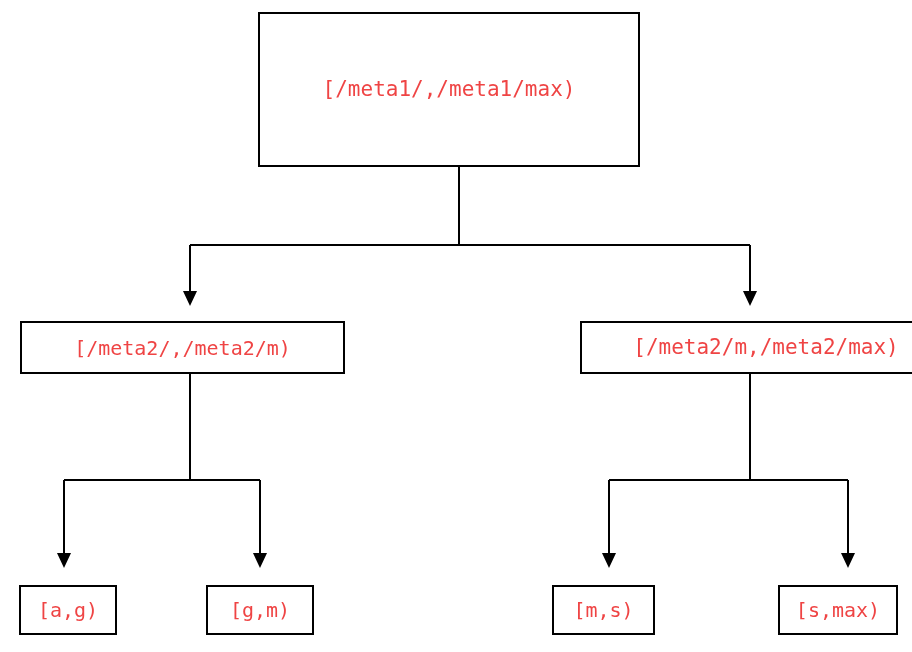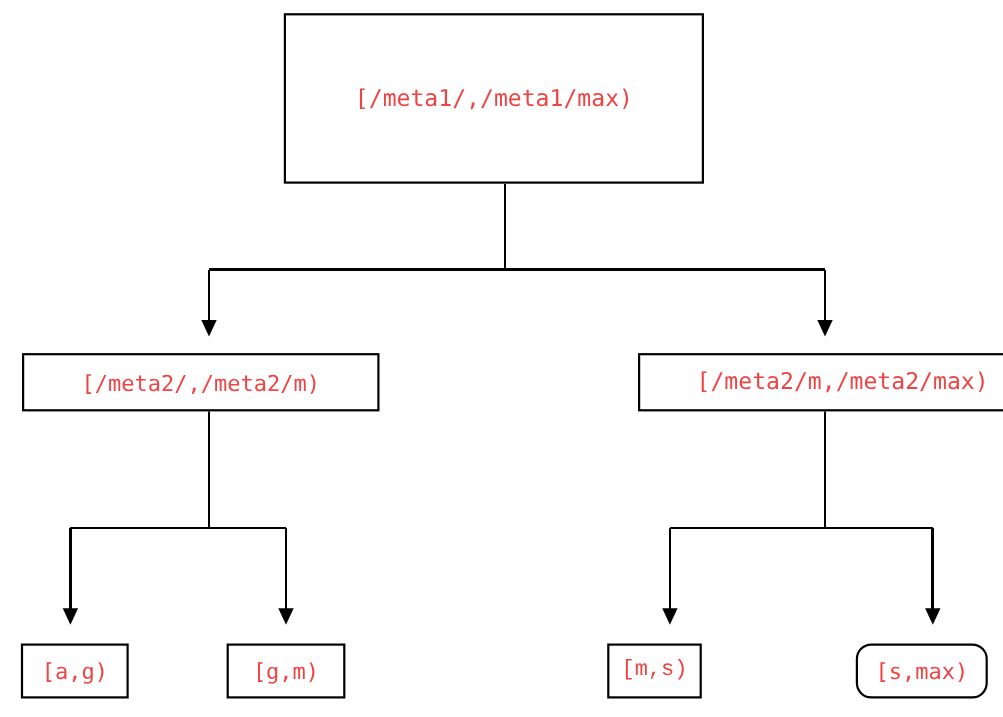--- a/index.html
+++ b/index.html
@@ -30,22 +30,22 @@
   .node-label {
     display: block;
     line-height: 1;
   }
   .root-node  { left: 258px; top: 12px;  width: 382px; height: 155px; font-size: 21px; }
   .mid-node-l { left: 20px;  top: 321px; width: 325px; height: 53px;  font-size: 20px; }
   .mid-node-r { left: 580px; top: 321px; width: 372px; height: 53px;  font-size: 21px; }
   .leaf-node  { height: 50px; font-size: 20px; }
   .leaf-1 { left: 8px;   top: 585px; width: 98px; margin-left: 11px;  }
   .leaf-2 { left: 206px; top: 585px; width: 108px;  }
-  .leaf-3 { left: 552px; top: 585px; width: 86px; font-family: Liberation Mono, monospace; }
-  .leaf-4 { left: 778px; top: 585px; width: 120px; border-radius: 14px; }
+  .leaf-3 { left: 552px; top: 585px; width: 103px; }
+  .leaf-4 { left: 778px; top: 585px; width: 120px; }
 
   .edges {
     position: absolute;
     left: 0;
     top: 0;
     width: 912px;
     height: 652px;
     pointer-events: none;
   }
 </style>

